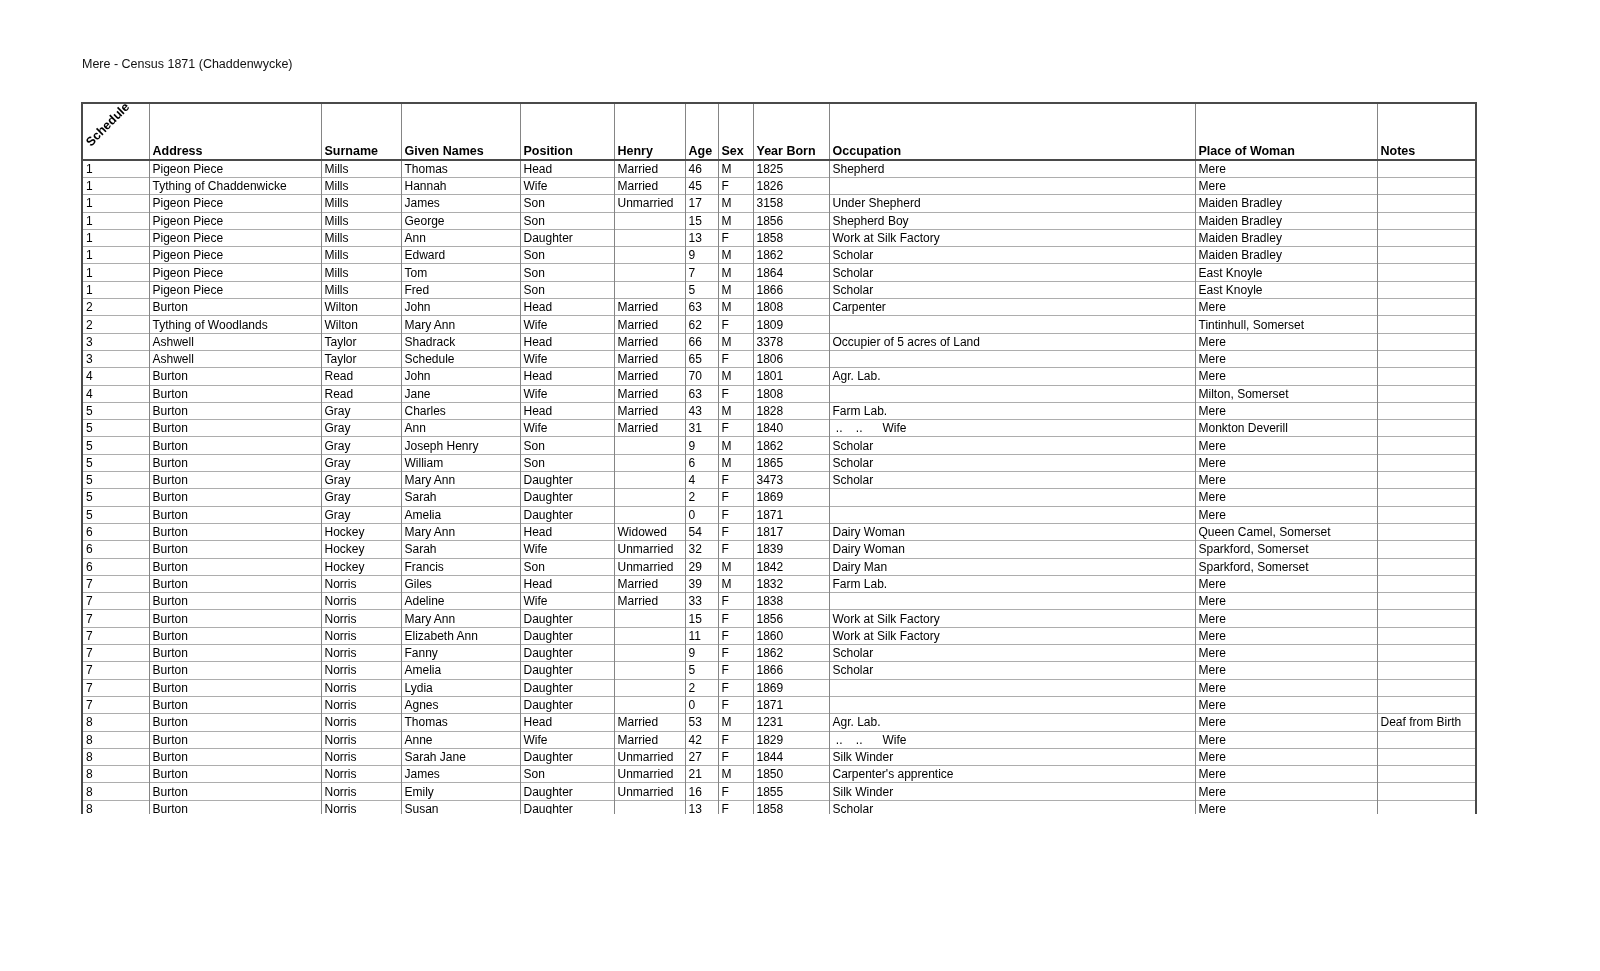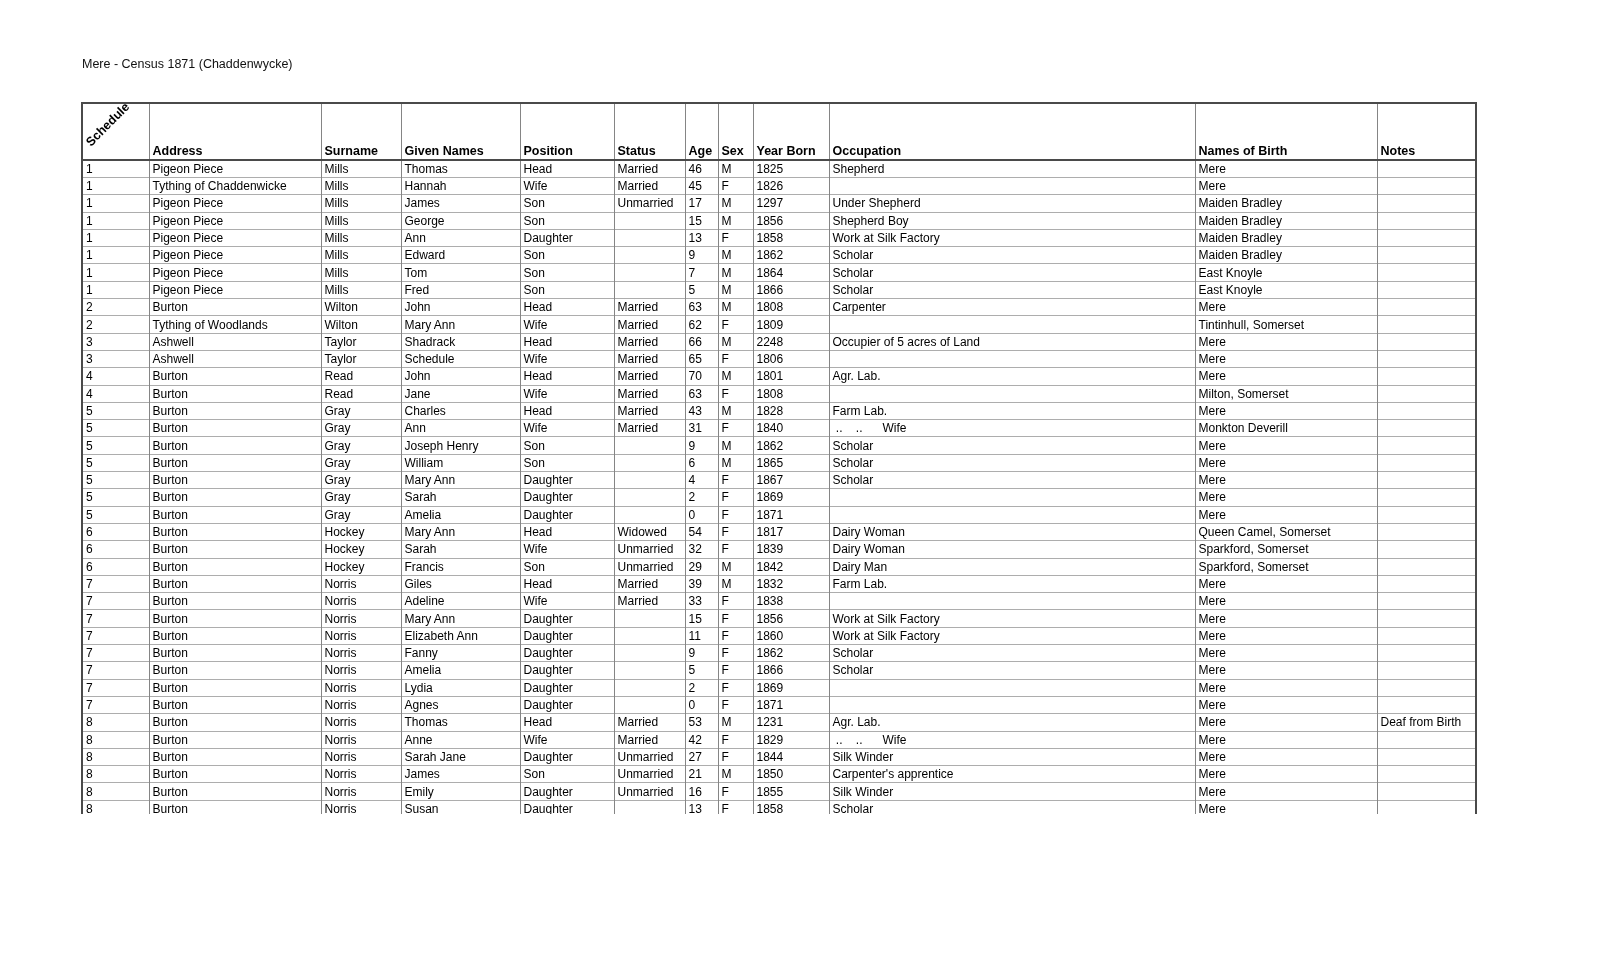--- a/index.html
+++ b/index.html
@@ -84,26 +84,26 @@
         <col style="width: 182px;">
         <col style="width: 99px;">
       </colgroup>
     <thead>
       <tr>
           <th class="schedule-th"><div class="schedule-rotated">Schedule</div></th>
           <th>Address</th>
           <th>Surname</th>
           <th>Given Names</th>
           <th>Position</th>
-          <th>Status</th>
+          <th>Henry</th>
           <th>Age</th>
           <th>Sex</th>
           <th>Year Born</th>
           <th>Occupation</th>
-          <th>Names of Birth</th>
+          <th>Place of Woman</th>
           <th>Notes</th>
         </tr>
     </thead>
     <tbody>
         <tr>
           <td>1</td>
           <td>Pigeon Piece</td>
           <td>Mills</td>
           <td>Thomas</td>
           <td>Head</td>
@@ -131,21 +131,21 @@
         </tr>
         <tr>
           <td>1</td>
           <td>Pigeon Piece</td>
           <td>Mills</td>
           <td>James</td>
           <td>Son</td>
           <td>Unmarried</td>
           <td>17</td>
           <td>M</td>
-          <td>1297</td>
+          <td>3158</td>
           <td>Under Shepherd</td>
           <td>Maiden Bradley</td>
           <td></td>
         </tr>
         <tr>
           <td>1</td>
           <td>Pigeon Piece</td>
           <td>Mills</td>
           <td>George</td>
           <td>Son</td>
@@ -243,21 +243,21 @@
         </tr>
         <tr>
           <td>3</td>
           <td>Ashwell</td>
           <td>Taylor</td>
           <td>Shadrack</td>
           <td>Head</td>
           <td>Married</td>
           <td>66</td>
           <td>M</td>
-          <td>2248</td>
+          <td>3378</td>
           <td>Occupier of 5 acres of Land</td>
           <td>Mere</td>
           <td></td>
         </tr>
         <tr>
           <td>3</td>
           <td>Ashwell</td>
           <td>Taylor</td>
           <td>Schedule</td>
           <td>Wife</td>
@@ -355,21 +355,21 @@
         </tr>
         <tr>
           <td>5</td>
           <td>Burton</td>
           <td>Gray</td>
           <td>Mary Ann</td>
           <td>Daughter</td>
           <td></td>
           <td>4</td>
           <td>F</td>
-          <td>1867</td>
+          <td>3473</td>
           <td>Scholar</td>
           <td>Mere</td>
           <td></td>
         </tr>
         <tr>
           <td>5</td>
           <td>Burton</td>
           <td>Gray</td>
           <td>Sarah</td>
           <td>Daughter</td>

